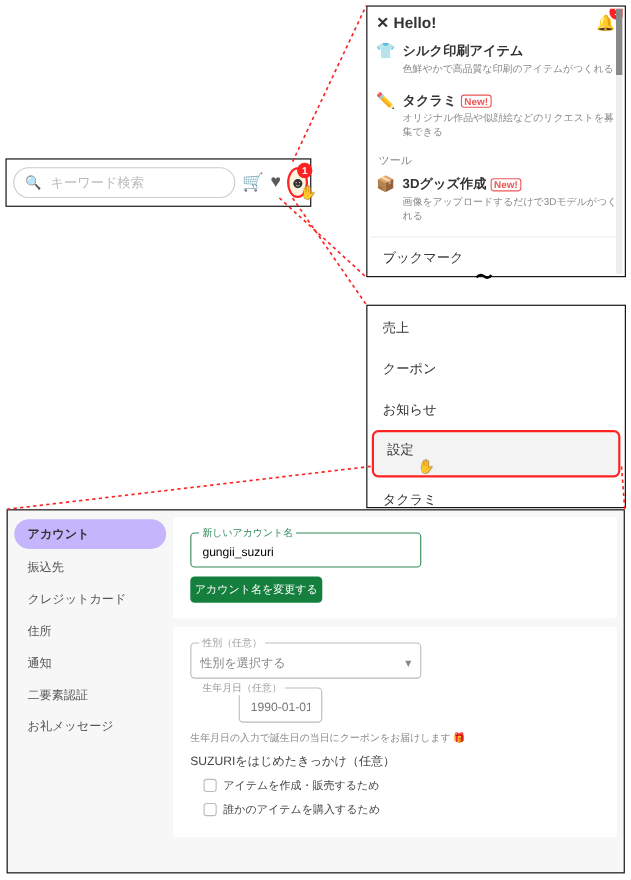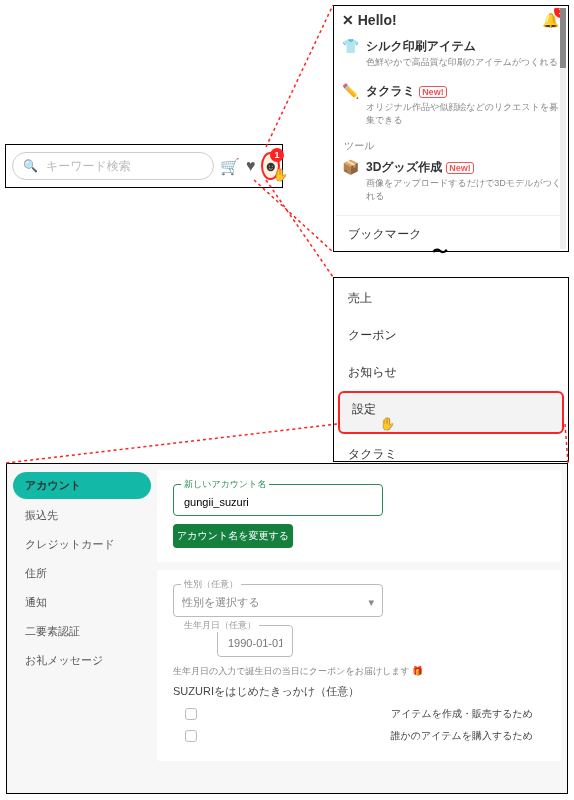--- a/index.html
+++ b/index.html
@@ -187,21 +187,21 @@
     background: #f7f7f7;
     display: flex;
     overflow: hidden;
   }
   .settings-side {
     width: 150px;
     padding: 8px 6px;
     font-size: 11px;
   }
   .side-pill {
-    background: #14b8a6;
+    background: #c4b5fd;
     border-radius: 14px;
     padding: 6px 12px;
     font-weight: 600;
     margin-bottom: 2px;
   }
   .side-item { padding: 7px 12px; color: #555; }
 
   .settings-main { flex: 1; padding: 6px 6px 6px 0; overflow: hidden; }
   .card {
     background: #fff;
@@ -235,21 +235,21 @@
   .float-input input { border:none; outline:none; font-size:11px; width:100%; background: transparent; }
   .blue-btn {
     background: #15803d;
     color: #fff;
     border: none;
     border-radius: 4px;
     padding: 5px 4px;
     font-size: 10px;
   }
   .note { font-size: 9px; color: #888; margin: 8px 0 4px 0; }
-  .checkbox-row { display: flex; align-items: center; gap: 6px; font-size: 10px; color: #444; padding: 4px 12px; justify-content: space-between;}
+  .checkbox-row { display: flex; align-items: center; gap: 6px; font-size: 10px; color: #444; padding: 4px 12px;}
   .cb { width: 12px; height: 12px; border: 1px solid #bbb; border-radius: 3px; background: #fff; display:inline-block;}
 
   
   svg.connector { position: absolute; top: 0; left: 0; pointer-events: none; }
 
 </style>
 </head>
 <body>
 
 <div class="searchbar-panel">

